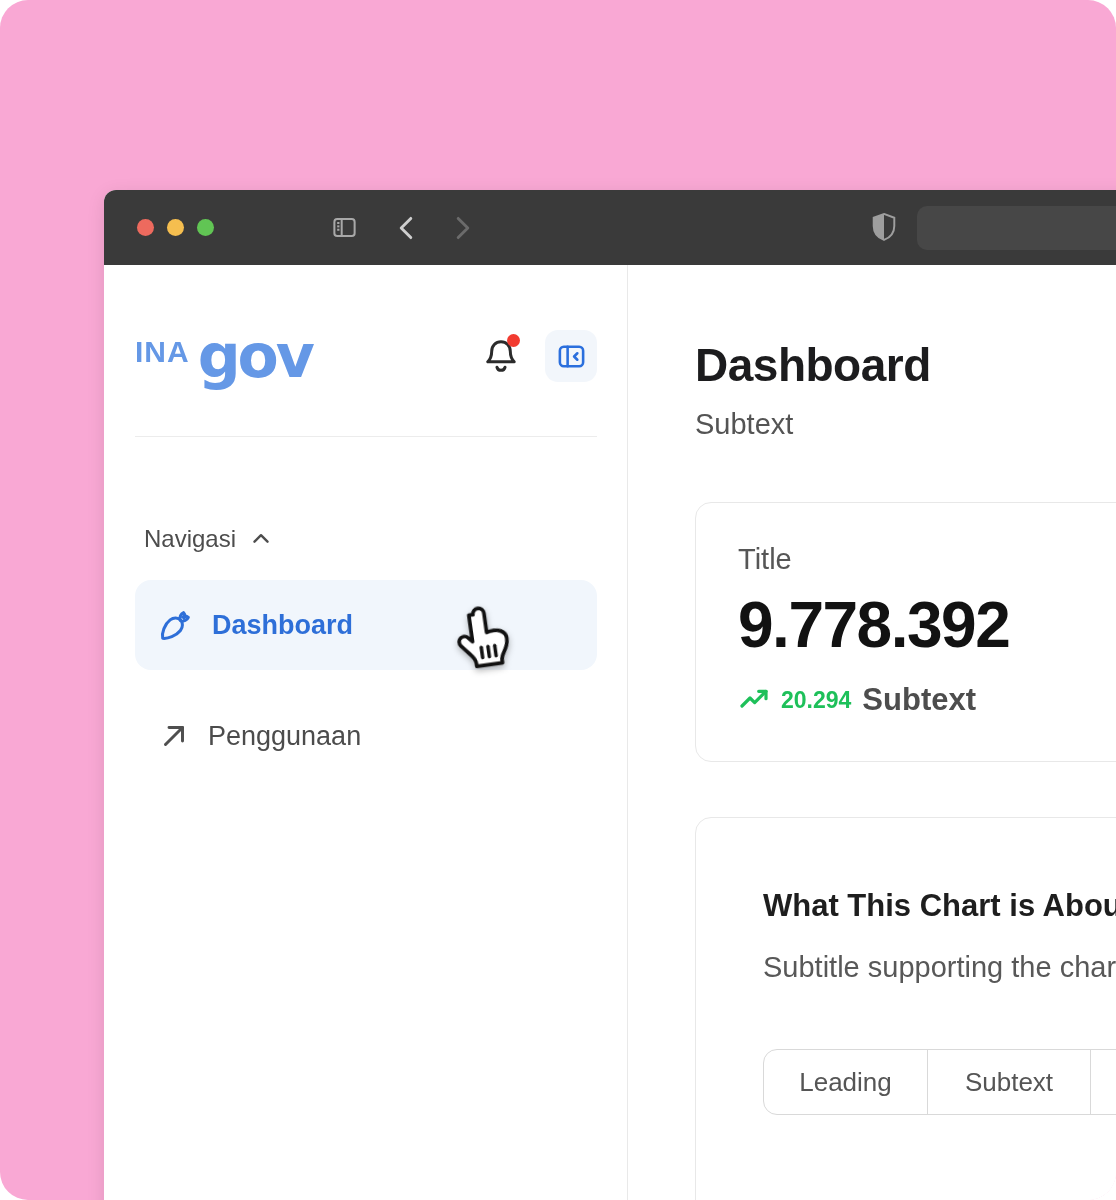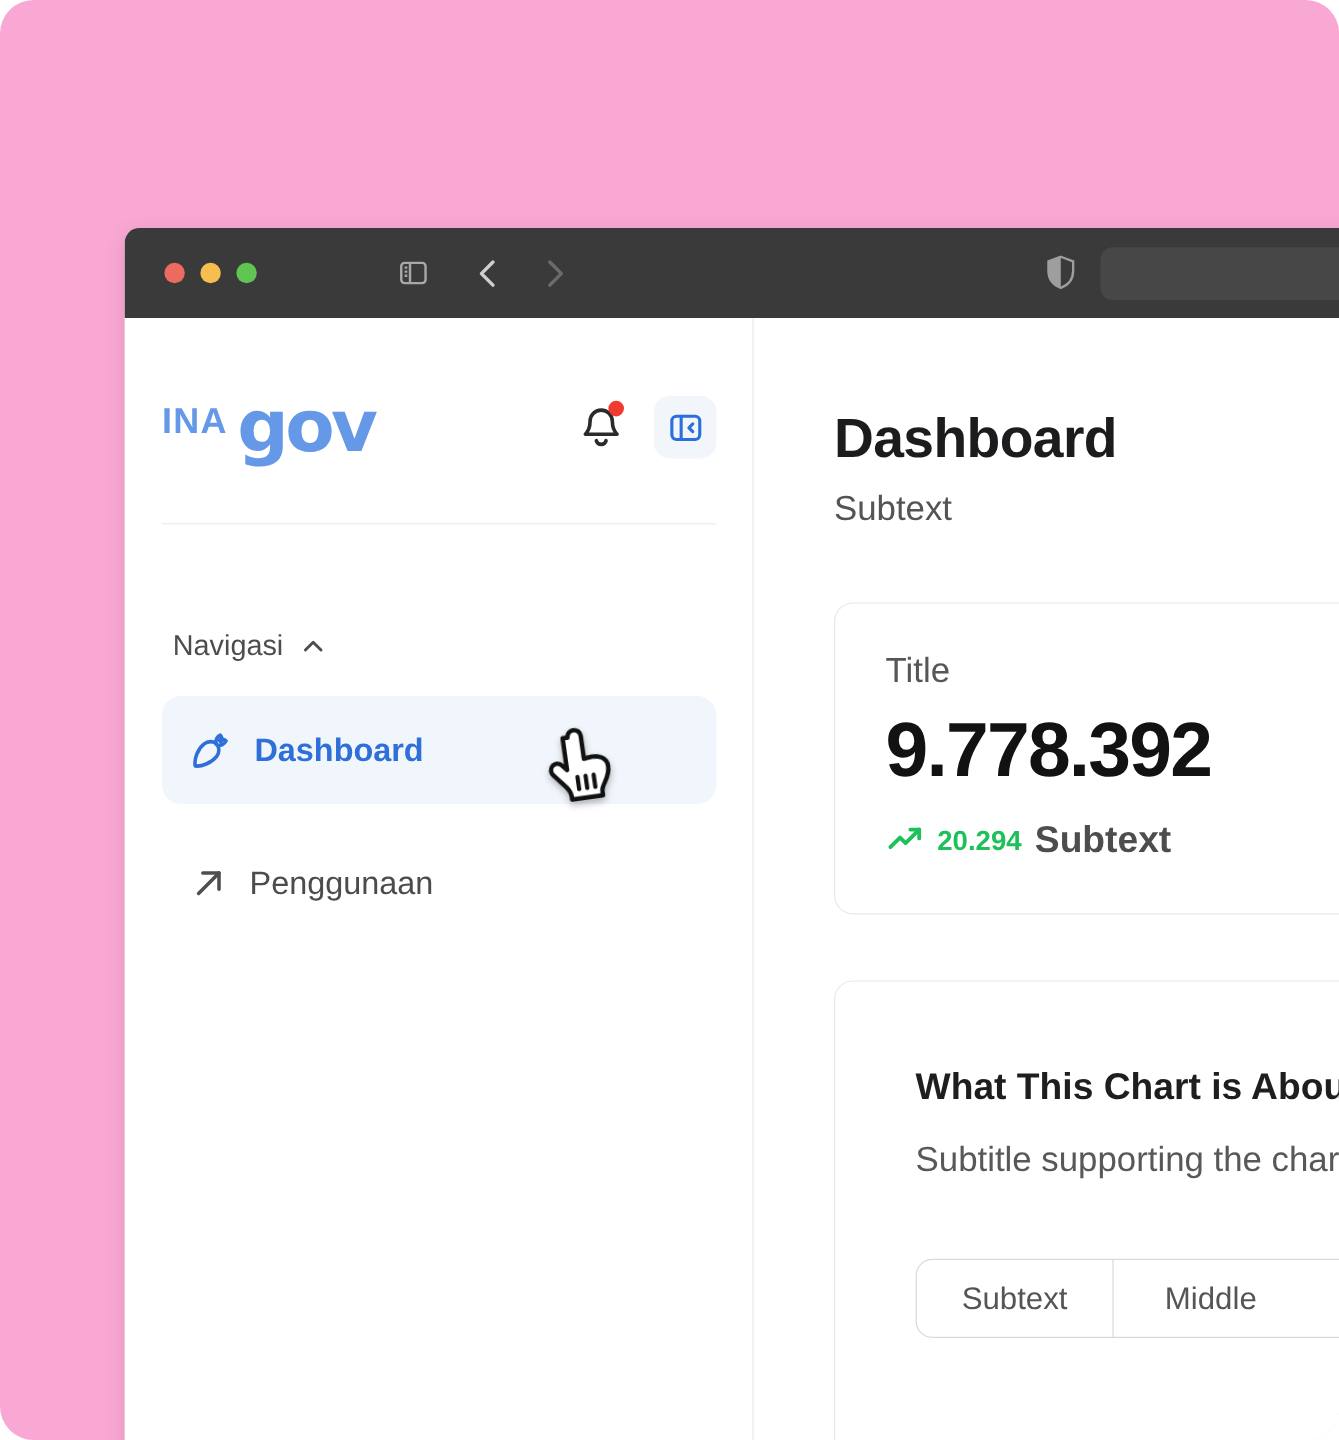--- a/index.html
+++ b/index.html
@@ -183,20 +183,21 @@
             </svg>
             <span class="stat-delta-value">20.294</span>
             <span class="stat-delta-suffix">Subtext</span>
           </div>
         </section>
 
         <section class="chart-card">
           <div class="chart-title">What This Chart is About</div>
           <div class="chart-subtitle">Subtitle supporting the chart</div>
           <div class="segmented">
+            <div class="segment">Leading</div>
             <div class="segment">Subtext</div>
             <div class="segment">Middle</div>
           </div>
         </section>
       </main>
     </div>
   </div>
 
   <svg class="cursor" viewBox="0 0 32 34">
     <path d="M13.2 5.2 c0-1.5 1.2-2.7 2.7-2.7 1.5 0 2.7 1.2 2.7 2.7 V14.6 l1.4-.25 c4.3-.75 7.9 .8 7.9 4.5 0 2.7-1.1 4.6-2.3 6.4 -.8 1.2-1.4 2.4-1.4 3.5 v1.5 H11.6 v-1.3 c0-1.8-.9-3.2-2.3-4.8 L5.4 19.5 c-1-1.2-.85-3 .35-3.9 1.1-.85 2.65-.7 3.55 .35 l1.9 2.2 V5.2 z" fill="#fff" stroke="#111" stroke-width="1.8" stroke-linejoin="round"></path>

